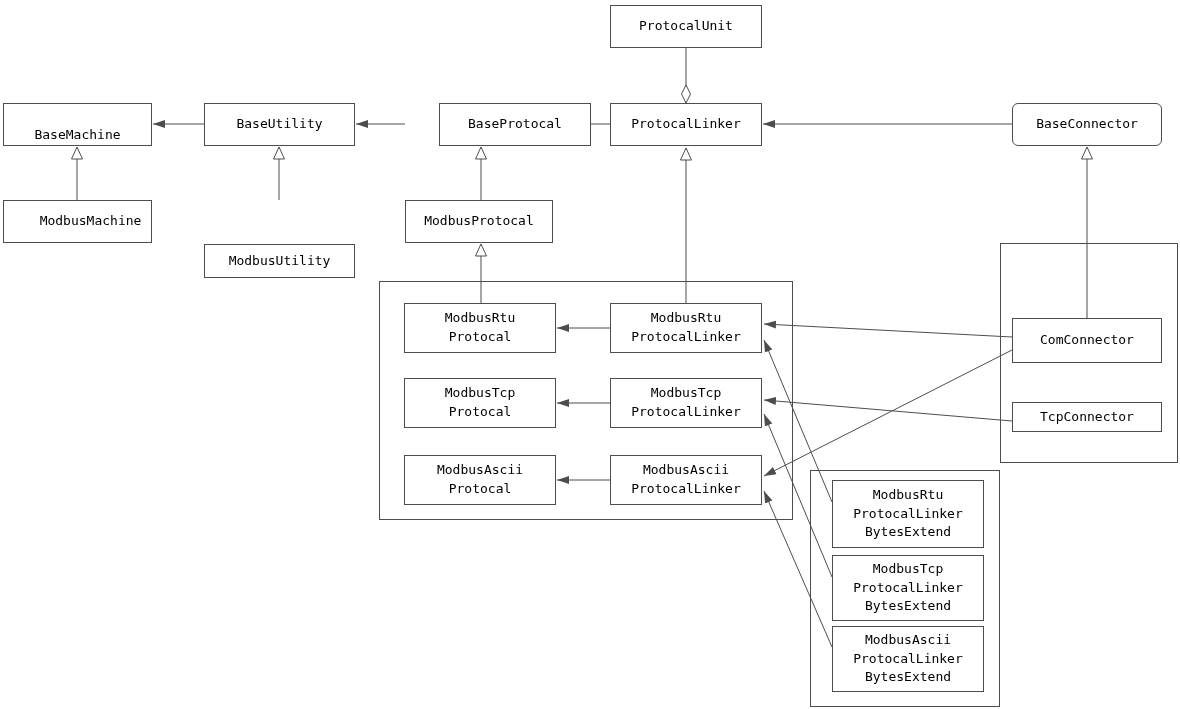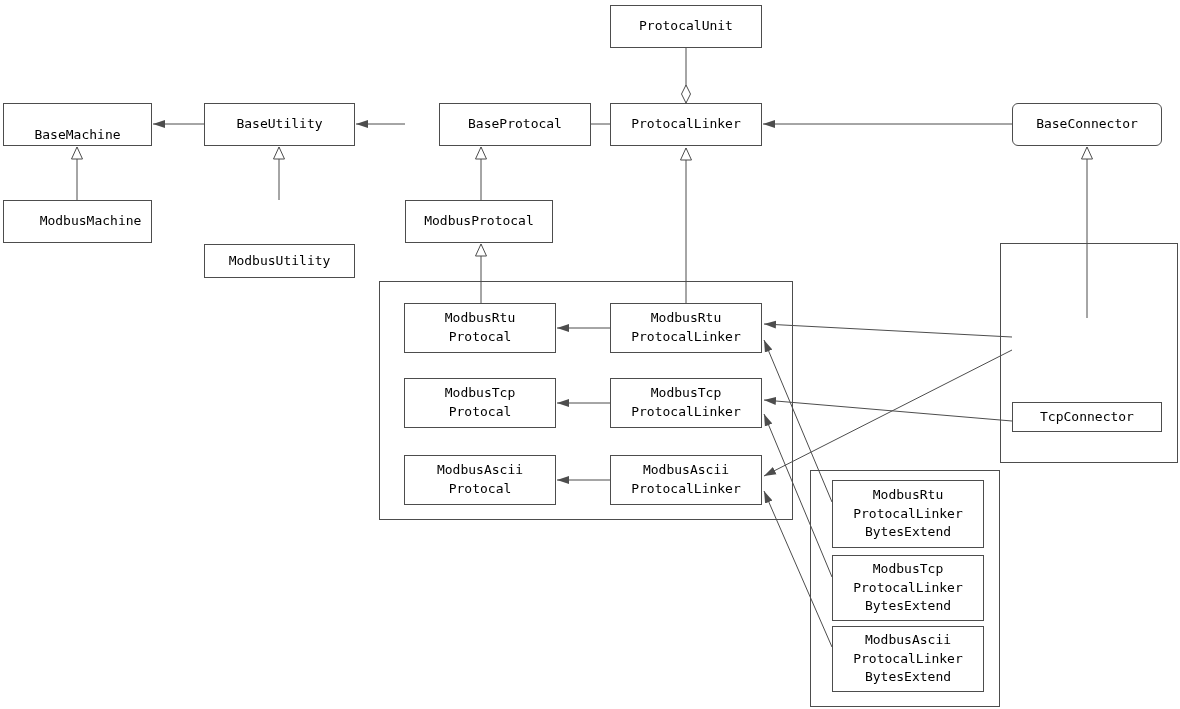--- a/index.html
+++ b/index.html
@@ -138,20 +138,23 @@
   </div>
   <div class="node" style="left:404px;top:455px;width:152px;height:50px;">
     <span class="ln">ModbusAscii</span>
     <span class="ln">Protocal</span>
   </div>
   <div class="node" style="left:610px;top:455px;width:152px;height:50px;">
     <span class="ln">ModbusAscii</span>
     <span class="ln">ProtocalLinker</span>
   </div>
 
+  <div class="node" style="left:1012px;top:318px;width:150px;height:45px;">
+    <span class="ln">ComConnector</span>
+  </div>
   <div class="node" style="left:1012px;top:402px;width:150px;height:30px;">
     <span class="ln">TcpConnector</span>
   </div>
 
   <div class="node" style="left:832px;top:480px;width:152px;height:68px;">
     <span class="ln">ModbusRtu</span>
     <span class="ln">ProtocalLinker</span>
     <span class="ln">BytesExtend</span>
   </div>
   <div class="node" style="left:832px;top:555px;width:152px;height:66px;">

